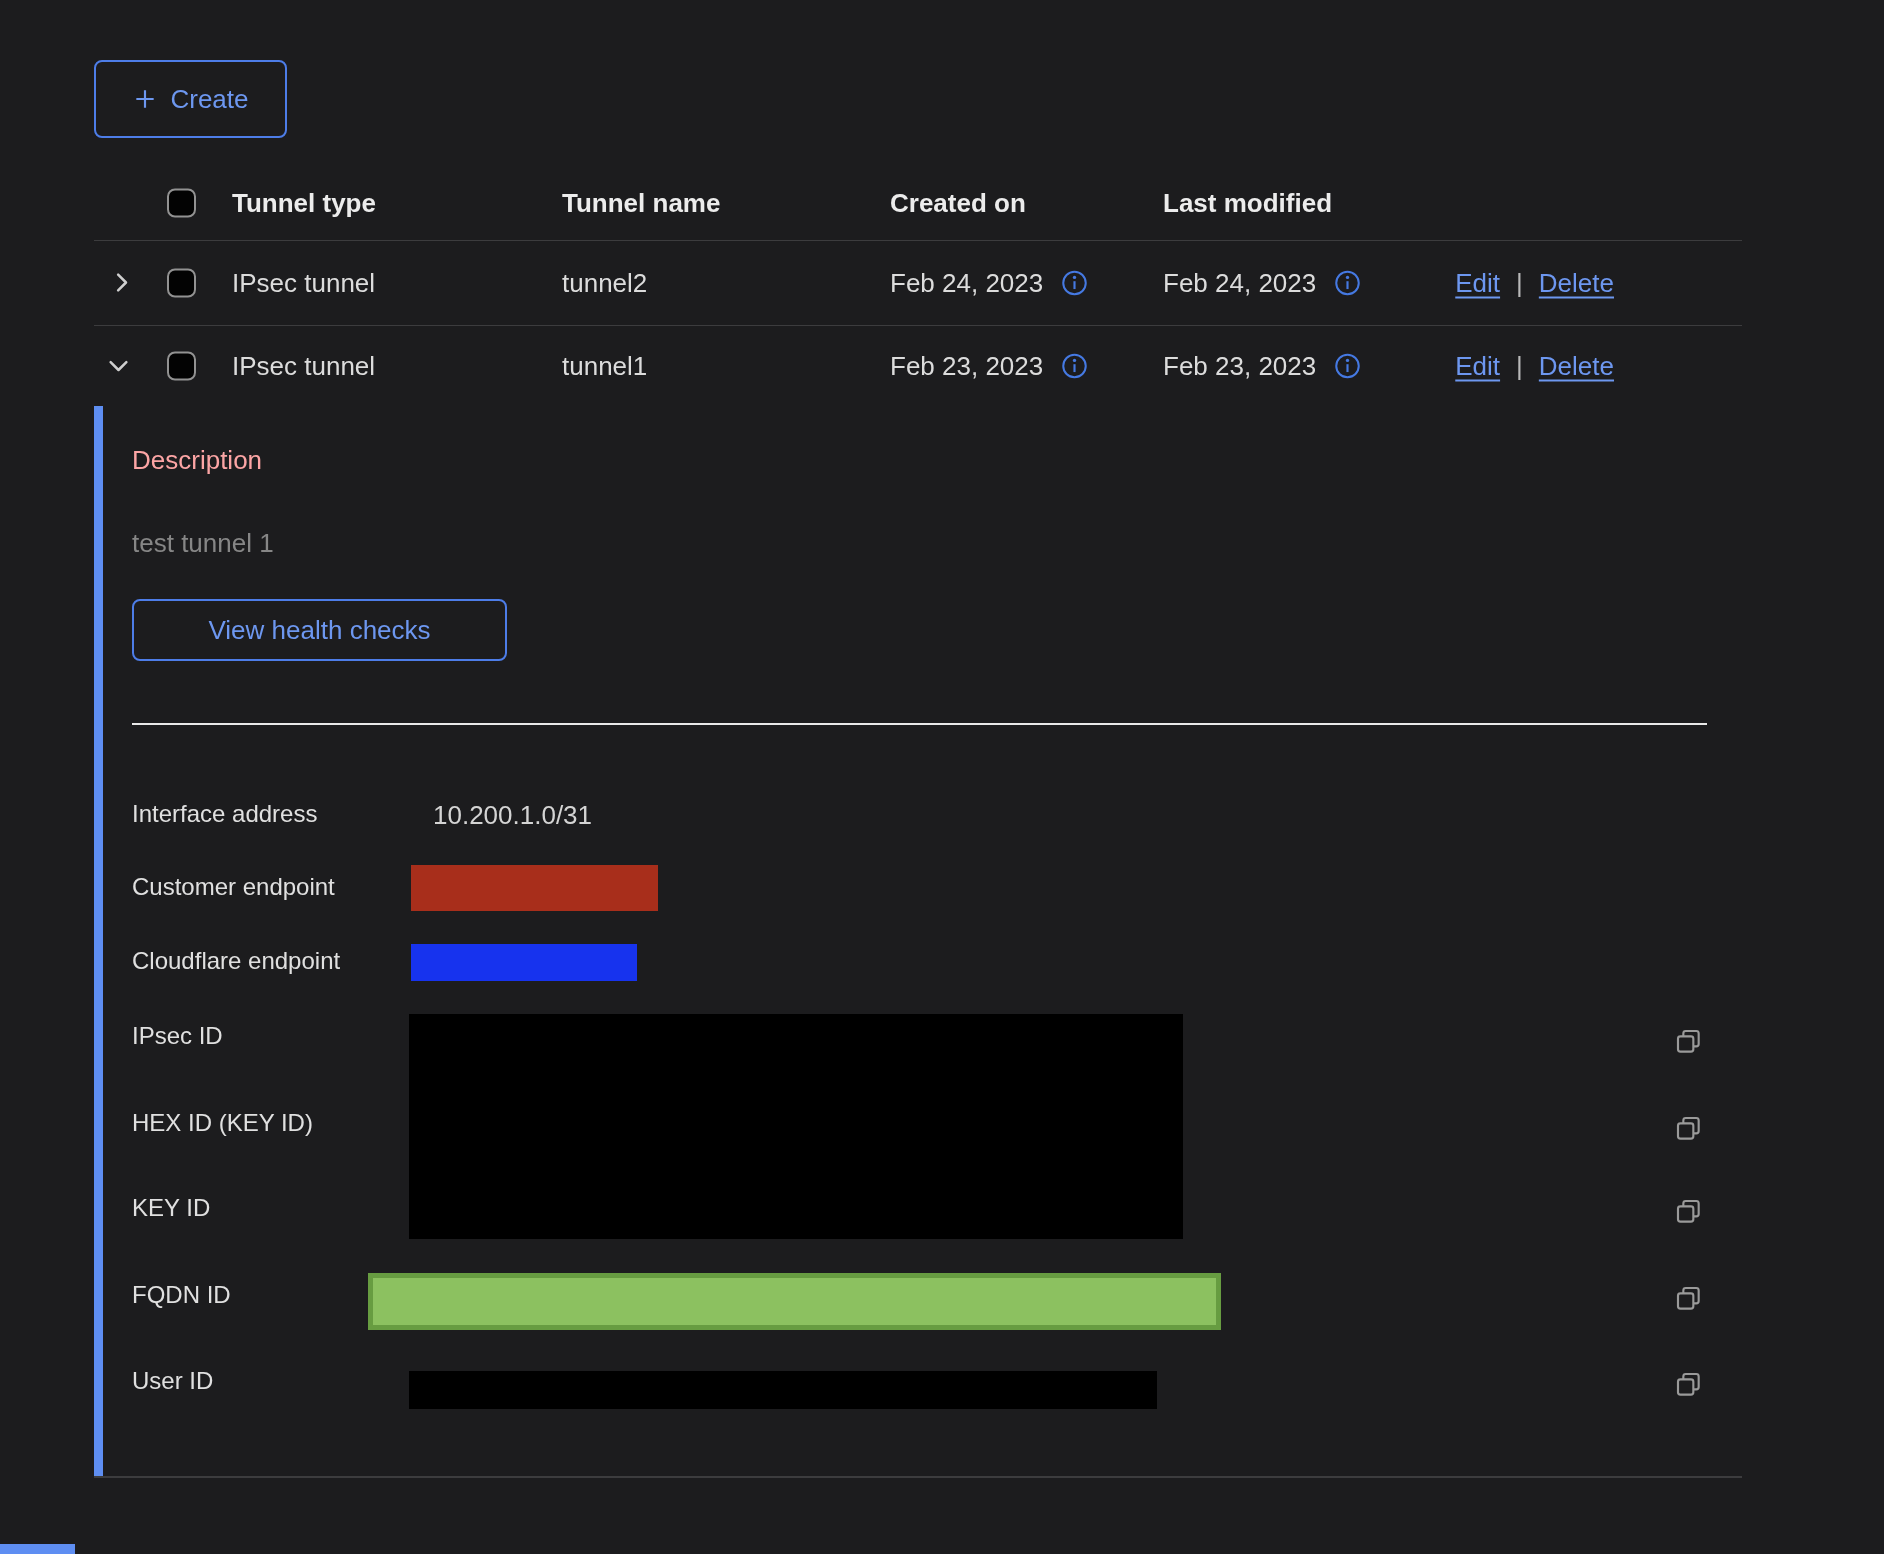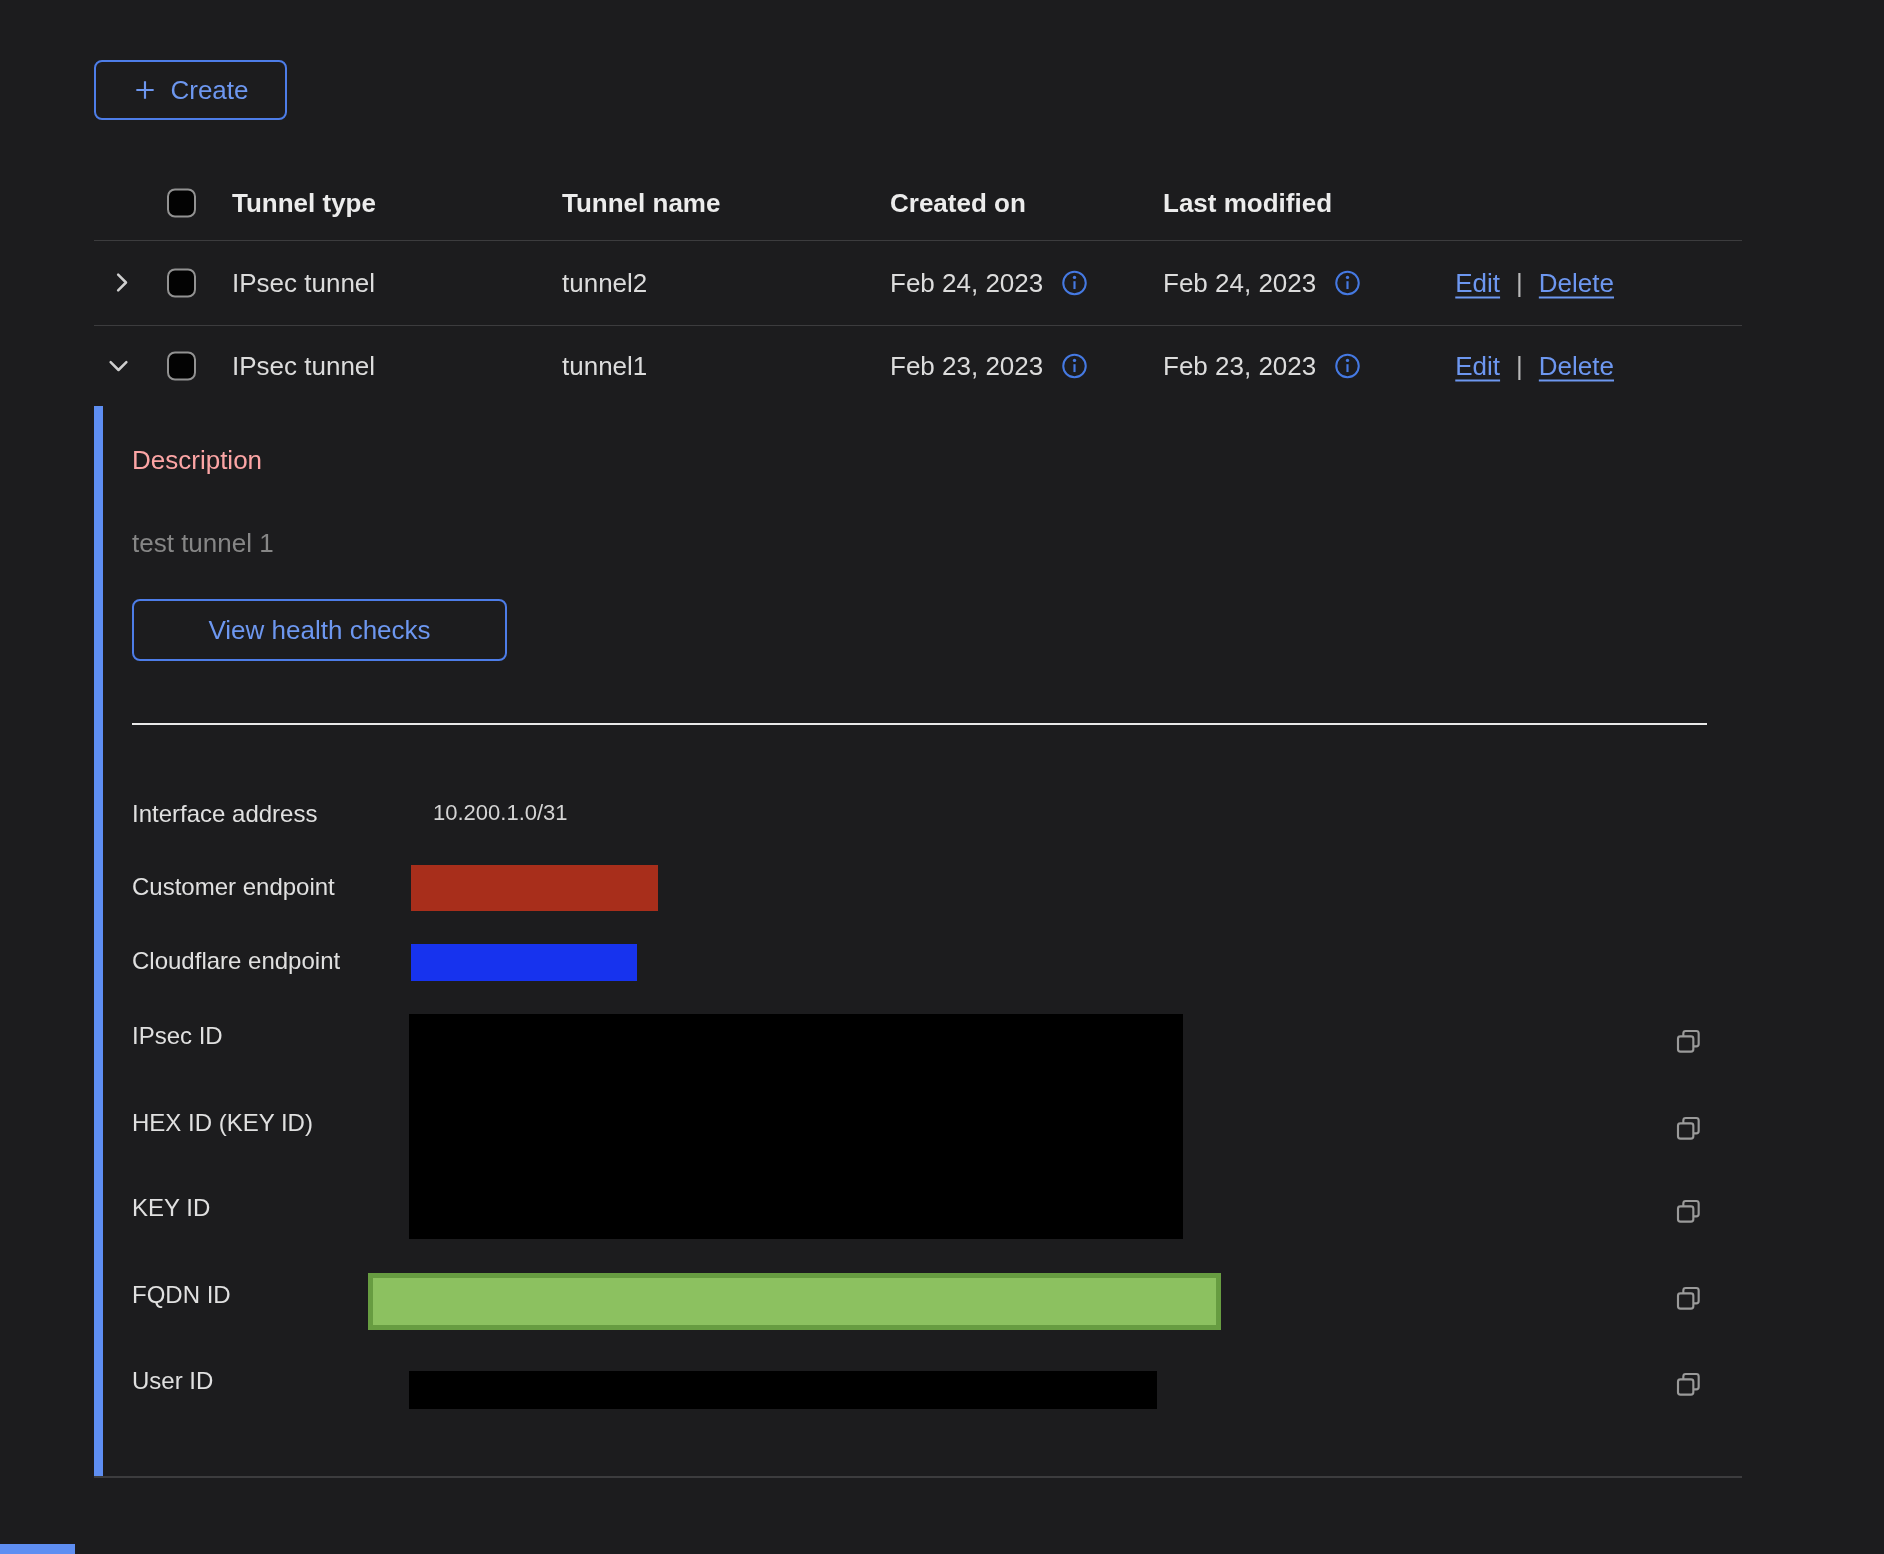--- a/index.html
+++ b/index.html
@@ -23,21 +23,21 @@
   html,body{background:var(--bg);}
   body{font-family:"Liberation Sans","DejaVu Sans",sans-serif;}
   .canvas{position:relative;width:1884px;height:1554px;background:var(--bg);overflow:hidden;}
 
   
   .outline-btn{
     position:absolute;display:flex;align-items:center;justify-content:center;gap:12px;
     background:transparent;border:2px solid var(--accent);border-radius:8px;
     color:var(--link);font-size:26px;font-family:inherit;cursor:pointer;
   }
-  .create-btn{left:94px;top:60px;width:193px;height:60px;}
+  .create-btn{left:94px;top:60px;width:193px;height:78px;}
   .health-btn{left:132px;top:599px;width:375px;height:62px;}
 
   
   .hline{position:absolute;left:94px;width:1648px;height:1px;background:var(--divider);}
   .trow{position:absolute;left:4px;width:1780px;}
   .thead{top:165px;height:75px;}
   .row1{top:240px;height:85px;}
   .row2{top:325px;height:81px;}
   .cell{position:absolute;top:50%;transform:translateY(-50%);font-size:26px;color:var(--text);white-space:nowrap;}
   .th{font-weight:700;color:var(--text-bright);}
@@ -55,21 +55,21 @@
   .link{color:var(--link);text-decoration:underline;text-underline-offset:5px;cursor:pointer;}
   .action-sep{color:#b9b9b9;text-decoration:none;}
   .expander{display:flex;align-items:center;justify-content:center;width:28px;height:28px;cursor:pointer;}
 
   
   .accent-bar{position:absolute;left:94px;top:406px;width:9px;height:1071px;background:var(--accent-bar);}
   .detail-heading{position:absolute;left:132px;top:445px;font-size:26px;color:#fca5a5;}
   .detail-desc{position:absolute;left:132px;top:528px;font-size:26px;color:var(--text-dim);}
   .light-divider{position:absolute;left:132px;top:723px;width:1575px;height:2px;background:var(--divider-light);}
   .field-label{position:absolute;left:132px;font-size:24px;color:#e0e0e0;white-space:nowrap;}
-  .field-value{position:absolute;font-size:22px;color:#d4d4d4;white-space:nowrap;}
+  .field-value{position:absolute;font-size:26px;color:#d4d4d4;white-space:nowrap;}
   .redaction{position:absolute;}
   .red-block{left:411px;top:865px;width:247px;height:46px;background:var(--redaction-red);}
   .blue-block{left:411px;top:944px;width:226px;height:37px;background:var(--redaction-blue);}
   .black-large{left:409px;top:1014px;width:774px;height:225px;background:var(--redaction-black);}
   .green-block{left:368px;top:1273px;width:853px;height:57px;background:var(--redaction-green-fill);border:5px solid var(--redaction-green-border);}
   .black-bar{left:409px;top:1371px;width:748px;height:38px;background:var(--redaction-black);}
   .copy-btn{position:absolute;left:1672px;width:32px;height:32px;background:transparent;border:none;cursor:pointer;padding:0;}
   .copy-1{top:1025px;} .copy-2{top:1112px;} .copy-3{top:1195px;} .copy-4{top:1282px;} .copy-5{top:1368px;}
   .panel-bottom{position:absolute;left:94px;top:1476px;width:1648px;height:2px;background:var(--divider);}
   .bottom-strip{position:absolute;left:0;top:1544px;width:75px;height:10px;background:var(--accent-bar);}

